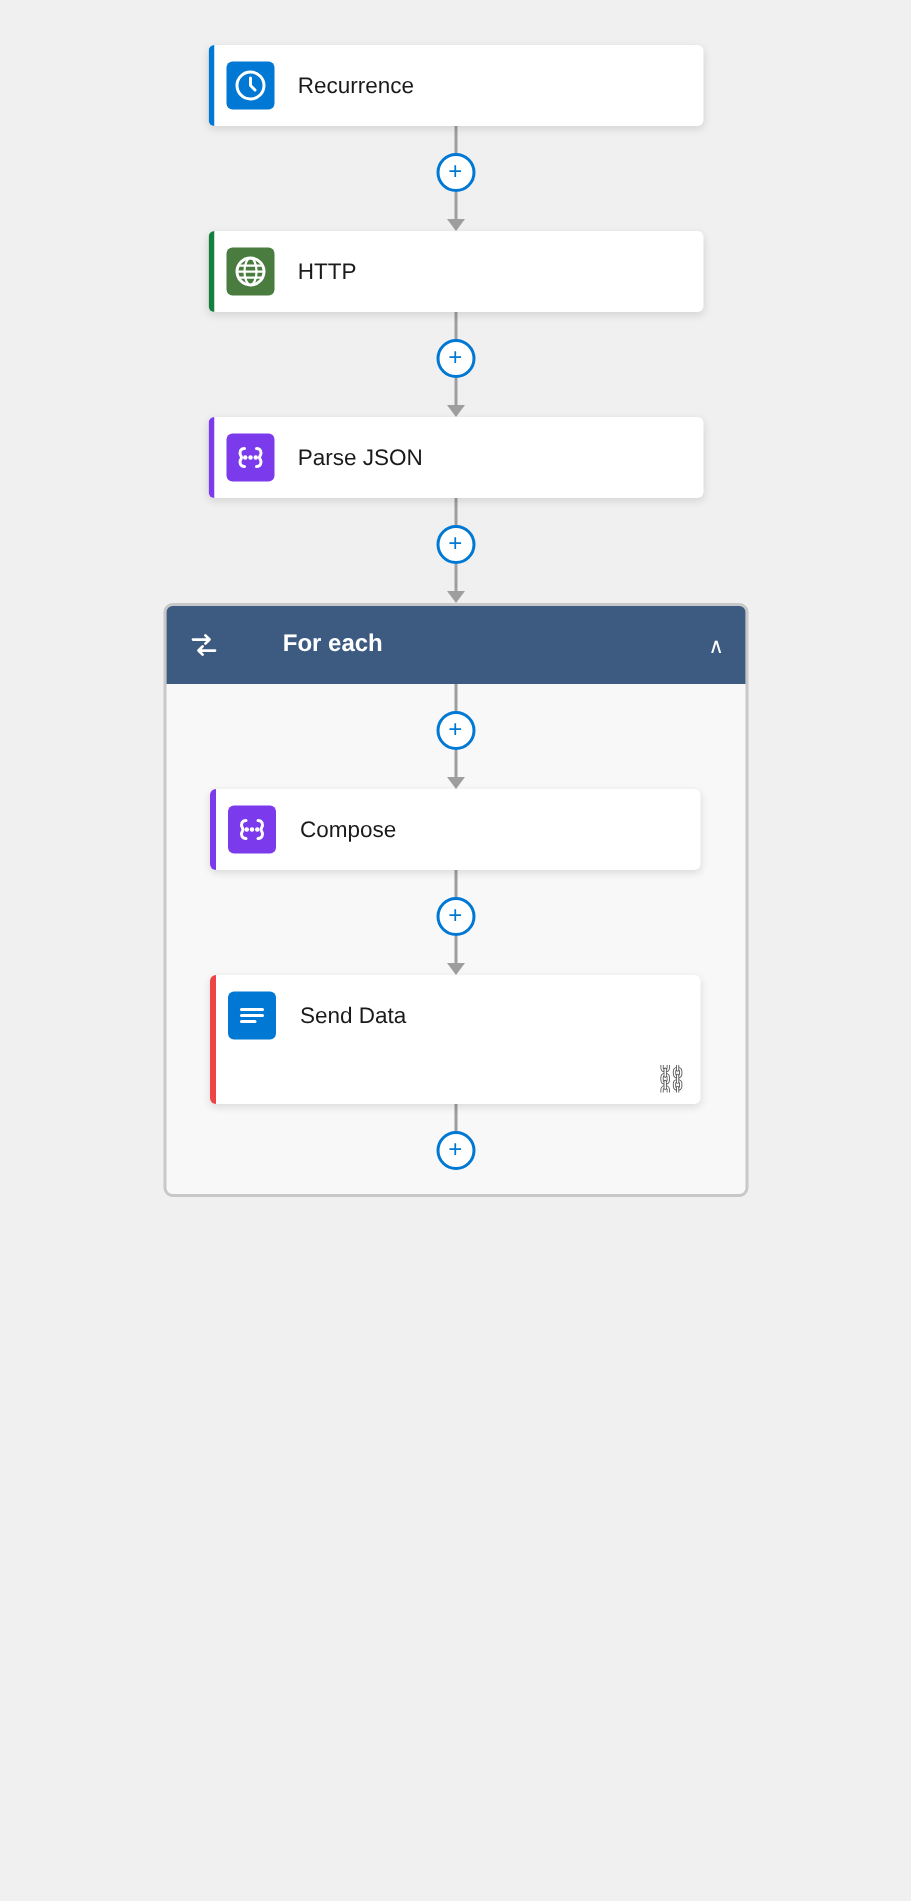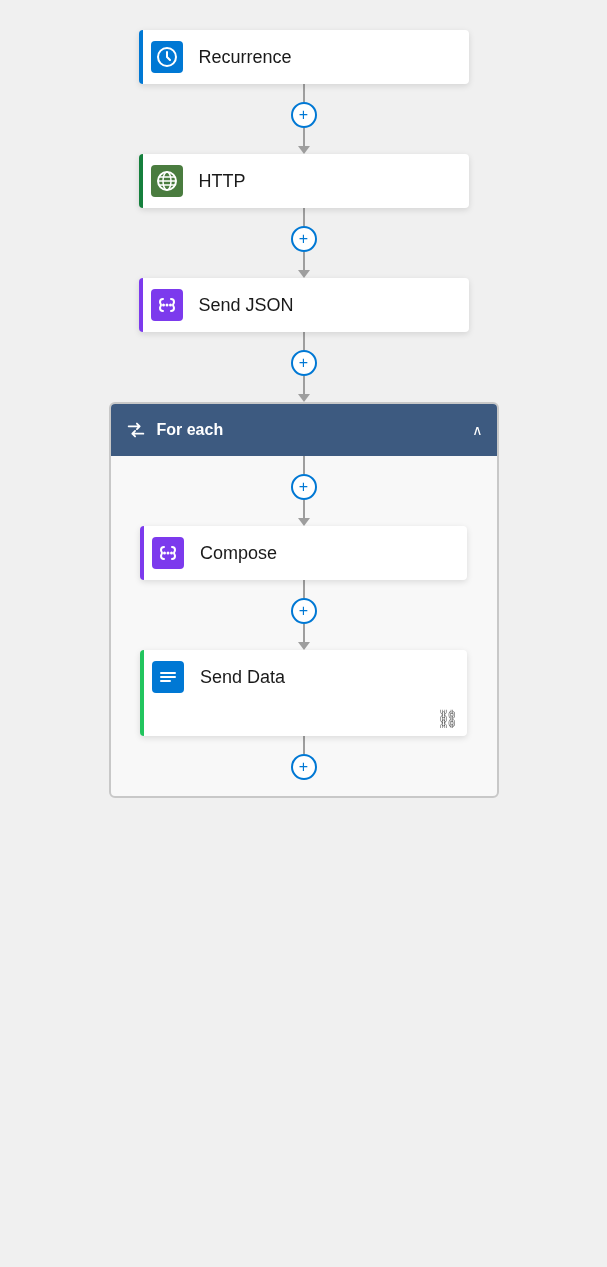--- a/index.html
+++ b/index.html
@@ -43,31 +43,31 @@
       justify-content: center;
       flex-shrink: 0;
     }
 
     .step-card .icon-box svg {
       width: 24px;
       height: 24px;
     }
 
     .step-card .label {
-      font-size: 18px;
+      font-size: 15px;
       font-weight: 500;
       color: #1a1a1a;
       padding-left: 8px;
     }
 
     
     .accent-blue { border-left: 4px solid #0078d4; }
     .accent-green { border-left: 4px solid #15803d; }
     .accent-purple { border-left: 4px solid #7c3aed; }
-    .accent-blue2 { border-left: 4px solid #22c55e; }
+    .accent-blue2 { border-left: 4px solid #ef4444; }
 
     
     .icon-bg-blue { background: #0078d4; border-radius: 4px; width: 32px; height: 32px; display: flex; align-items: center; justify-content: center; }
     .icon-bg-green { background: #4a7c3f; border-radius: 4px; width: 32px; height: 32px; display: flex; align-items: center; justify-content: center; }
     .icon-bg-purple { background: #7c3aed; border-radius: 4px; width: 32px; height: 32px; display: flex; align-items: center; justify-content: center; }
     .icon-bg-blue2 { background: #0078d4; border-radius: 4px; width: 32px; height: 32px; display: flex; align-items: center; justify-content: center; }
 
     
     .connector {
       display: flex;
@@ -132,20 +132,21 @@
       align-items: center;
       justify-content: center;
       margin-right: 10px;
     }
 
     .foreach-header .fe-label {
       font-size: 16px;
       font-weight: 700;
       color: #ffffff;
       flex: 1;
+      margin-left: 32px;
     }
 
     .foreach-header .fe-chevron {
       color: #ffffff;
       font-size: 14px;
     }
 
     
     .inner-card {
       width: 327px;
@@ -231,21 +232,21 @@
       <div class="icon-bg-purple">
         <svg viewBox="0 0 24 24" fill="none" xmlns="http://www.w3.org/2000/svg">
           <path d="M8 6C7 6 5 6.5 5 9c0 1.5 1 2 1 3s-1 1.5-1 3c0 2.5 2 3 3 3" stroke="white" stroke-width="2" stroke-linecap="round"></path>
           <path d="M16 6c1 0 3 0.5 3 3 0 1.5-1 2-1 3s1 1.5 1 3c0 2.5-2 3-3 3" stroke="white" stroke-width="2" stroke-linecap="round"></path>
           <circle cx="12" cy="12" r="1.5" fill="white"></circle>
           <circle cx="8.5" cy="12" r="1.5" fill="white"></circle>
           <circle cx="15.5" cy="12" r="1.5" fill="white"></circle>
         </svg>
       </div>
     </div>
-    <span class="label">Send JSON</span>
+    <span class="label">Parse JSON</span>
   </div>
 
   <div class="connector">
     <div class="connector-line" style="height:18px;"></div>
     <div class="add-btn">+</div>
     <div class="connector-line" style="height:18px;"></div>
     <div class="arrow-down"></div>
   </div>
 
   <div class="foreach-container">

